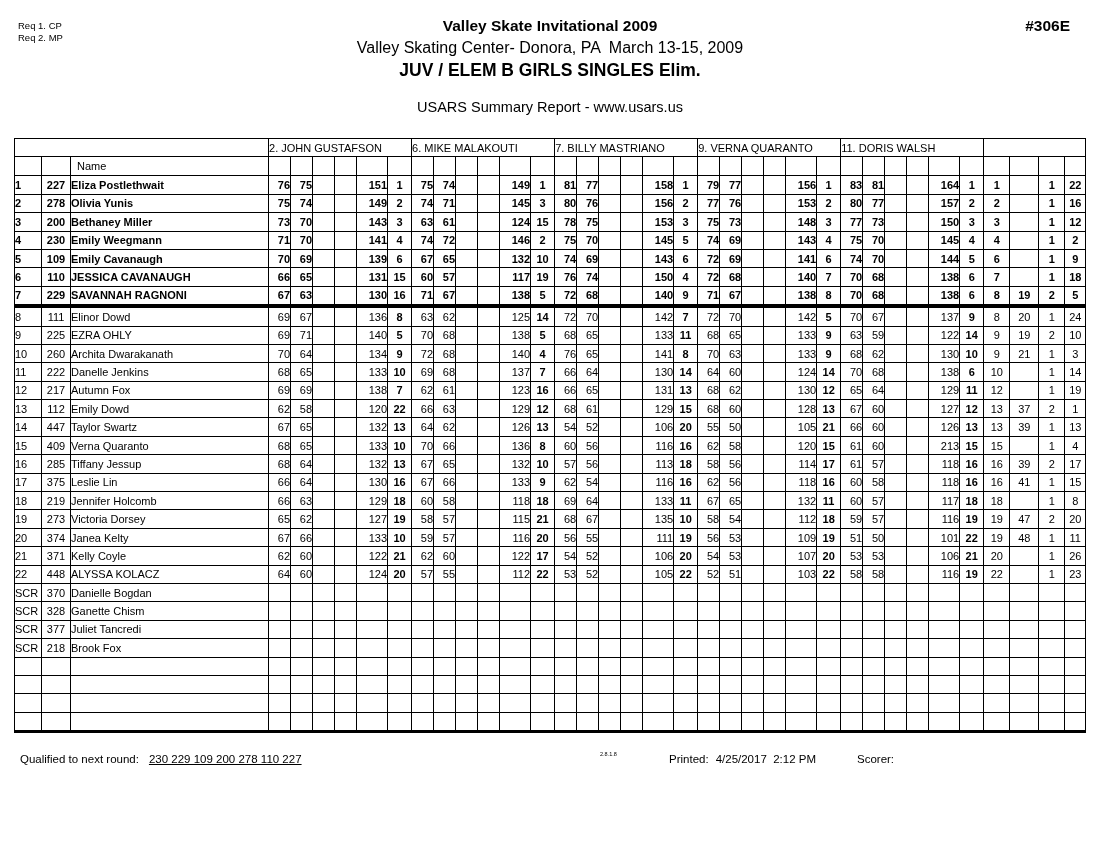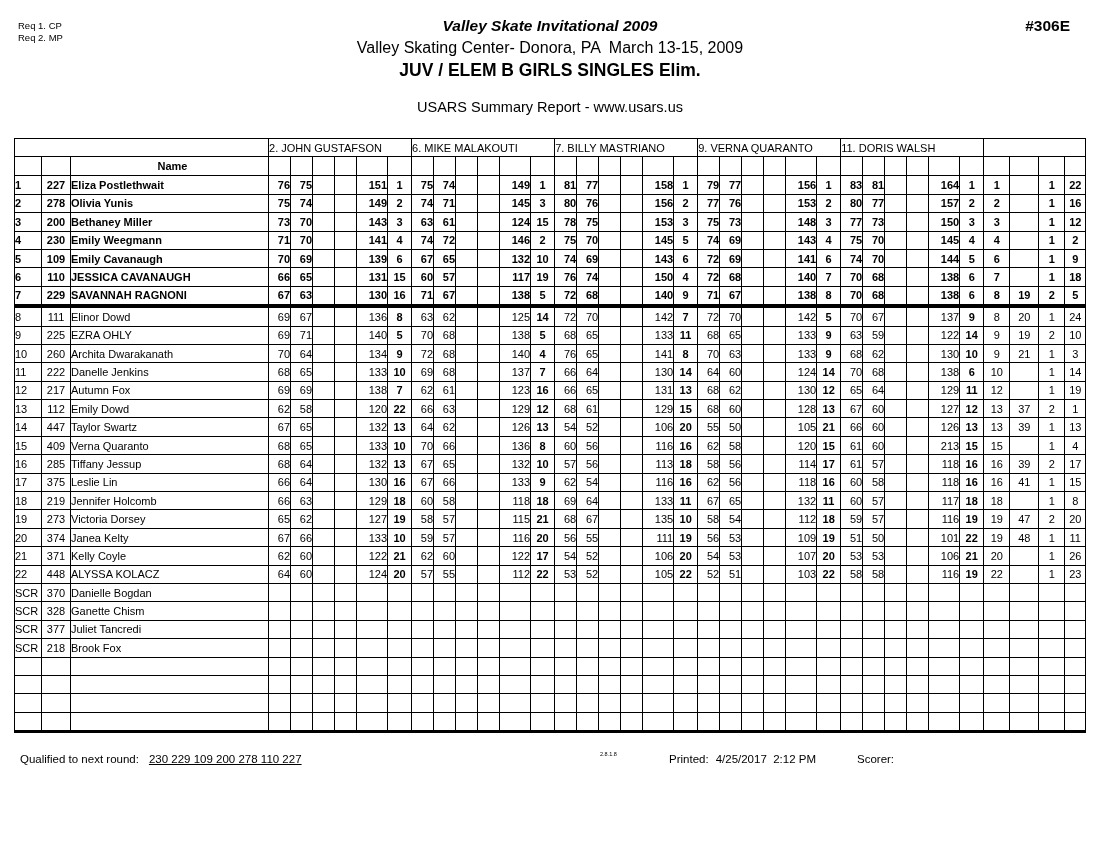--- a/index.html
+++ b/index.html
@@ -2,35 +2,35 @@
 <html><head>
 <meta charset="utf-8">
 <style>
   html, body { margin:0; padding:0; background:#fff; }
   .page {
     position:relative; width:1100px; height:850px; background:#ffffff;
     font-family:"Liberation Sans", sans-serif; color:#000; overflow:hidden;
   }
   .req { position:absolute; left:18px; top:20px; font-size:9.5px; line-height:12px; }
   .hdr { position:absolute; left:0; top:0; width:100%; text-align:center; }
-  .title  { margin-top:17px; font-size:15.5px; font-weight:bold;font-style:italic; }
+  .title  { margin-top:17px; font-size:15.5px; font-weight:bold; }
   .venue  { margin-top:4px;  font-size:16px; white-space:pre; }
   .event  { margin-top:3px;  font-size:17.5px; font-weight:bold; }
   .rpt    { margin-top:18px;  font-size:14.5px; }
   .prognum { position:absolute; right:30px; top:17px; font-size:15.5px; font-weight:bold; }
 
   table.results { position:absolute; left:14px; top:138px; border-collapse:collapse; table-layout:fixed; width:1071px; }
   table.results td {
     border:1px solid #000; height:17.4px; font-size:11px; padding:0;
     white-space:nowrap; overflow:hidden; vertical-align:middle;
   }
   td.blank { border:none; }
   td.jname { font-size:12px; text-align:left; padding-left:8px; white-space:pre; }
   tr.hrow td { text-align:left; font-size:16px;padding-left:41px; }
-  tr.hrow td.hname { text-align:center; padding-left:6px; font-size:11px;font-weight:bold; }
+  tr.hrow td.hname { text-align:left; padding-left:6px; font-size:11px; }
   td.hord, td.ord { border-left:4px solid #000; border-right:4px solid #000; }
   td.ord { font-weight:bold; text-align:center; }
   td.sc, td.sum { text-align:right; padding-right:3px; }
   td.pl { text-align:left; padding-left:4px; }
   td.ct { text-align:center; }
   td.nm { text-align:left; padding-left:6px; }
   td.rc { text-align:center; }
   tr.b td { font-weight:bold; }
   tr.cut td { border-bottom:4px solid #000; }
   tr.last td { border-bottom:3px solid #000; }

